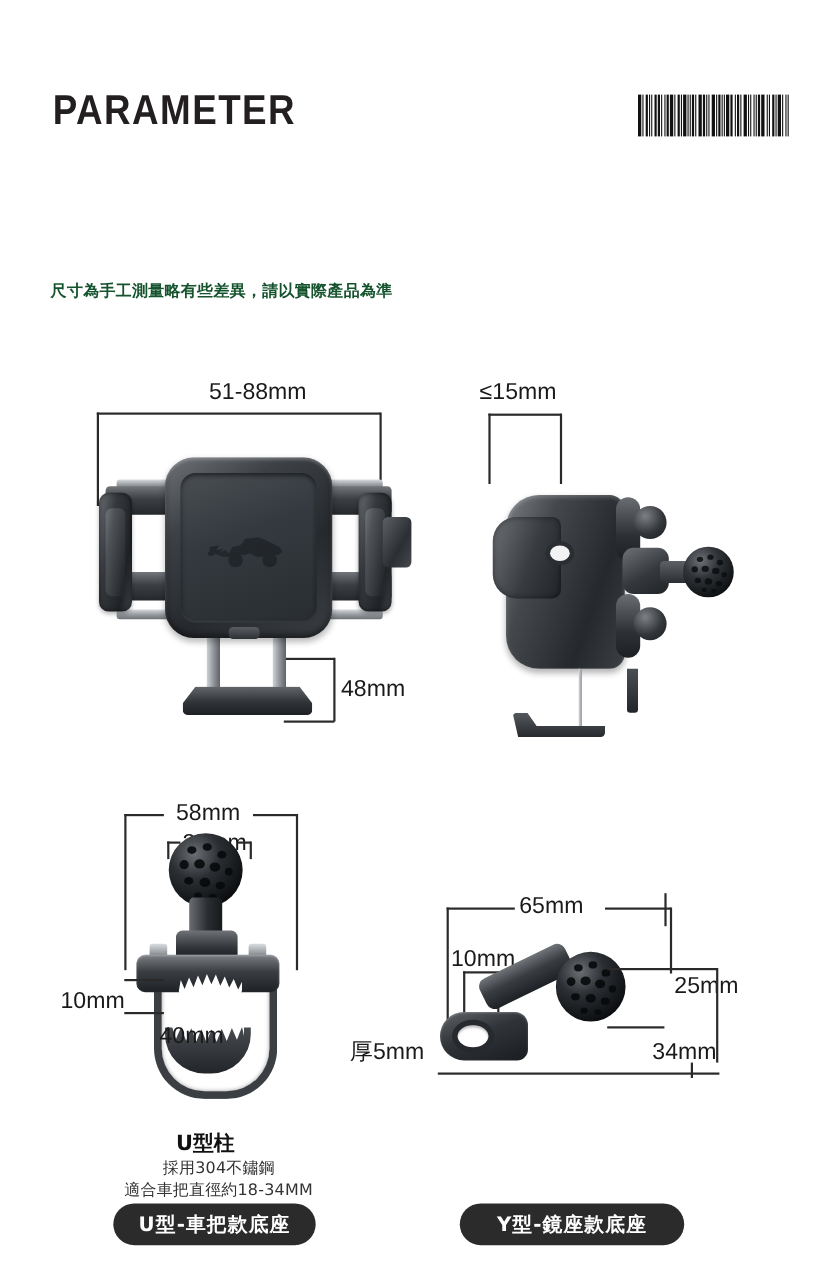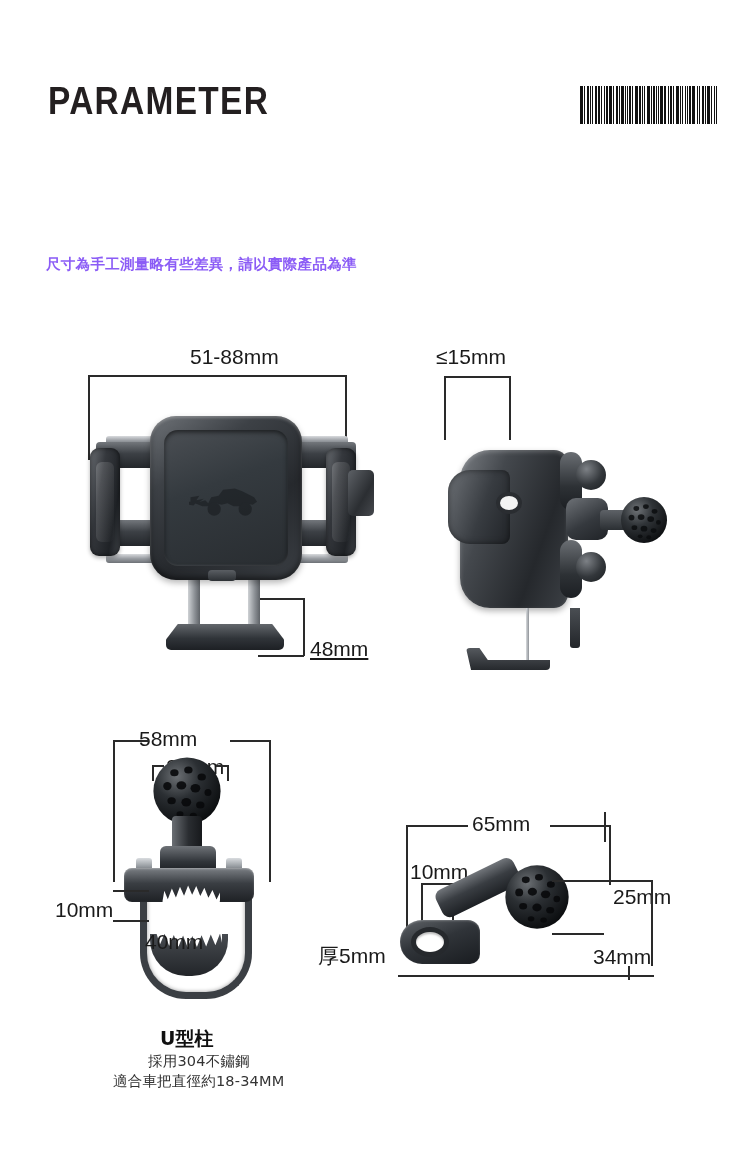--- a/index.html
+++ b/index.html
@@ -60,21 +60,21 @@
     color: #000;
     line-height: 1.05;
     font-family: "DejaVu Sans", "Liberation Sans", sans-serif;
   }
   .subtitle-cn {
     position: absolute;
     left: 46px;
     top: 255px;
     font-size: 14.5px;
     font-weight: 700;
-    color: #8b5cf6;
+    color: #14532d;
     letter-spacing: 0.3px;
     font-family: "DejaVu Sans", "Liberation Sans", sans-serif;
   }
 
   
   .dim {
     position: absolute;
     font-size: 21px;
     color: #1a1a1a;
     white-space: nowrap;
@@ -538,21 +538,21 @@
 
     <div class="ph-nub"></div>
     <div class="ph-leg l1"></div>
     <div class="ph-leg l2"></div>
     <div class="ph-foot"></div>
   </div>
 
   <div class="rule v" style="left:303px; top:598px; height:58px;"></div>
   <div class="rule h" style="left:258px; top:598px; width:46px;"></div>
   <div class="rule h" style="left:258px; top:655px; width:46px;"></div>
-  <div class="dim" style="left:310px; top:637px;text-decoration:underline;">48mm</div>
+  <div class="dim" style="left:310px; top:615px;">48mm</div>
 
   <div class="dim" style="left:436px; top:345px;">≤15mm</div>
   <div class="rule h" style="left:444px; top:376px; width:66px;"></div>
   <div class="rule v" style="left:444px; top:376px; height:64px;"></div>
   <div class="rule v" style="left:509px; top:376px; height:64px;"></div>
 
   <div class="figure holder-side">
     <div class="sv-shell"></div>
     <div class="sv-clip"></div>
     <div class="sv-hole"></div>
@@ -586,21 +586,21 @@
           <ellipse cx="42" cy="84" rx="5" ry="4"></ellipse>
             <ellipse cx="60" cy="86" rx="5" ry="4"></ellipse>
         </g>
       </svg>
     </div>
     <div class="sv-tab"></div>
     <div class="sv-rod"></div>
     <div class="sv-hook"></div>
   </div>
 
-  <div class="dim" style="left:139px; top:727px;">58mm</div>
+  <div class="dim" style="left:160px; top:727px;">58mm</div>
   <div class="rule h" style="left:113px; top:740px; width:36px;"></div>
   <div class="rule h" style="left:230px; top:740px; width:40px;"></div>
   <div class="rule v" style="left:113px; top:740px; height:142px;"></div>
   <div class="rule v" style="left:269px; top:740px; height:142px;"></div>
 
   <div class="dim" style="left:166px; top:755px;">25mm</div>
   <div class="rule v" style="left:152px; top:765px; height:16px;"></div>
   <div class="rule v" style="left:227px; top:765px; height:16px;"></div>
   <div class="rule h" style="left:152px; top:765px; width:12px;"></div>
   <div class="rule h" style="left:216px; top:765px; width:12px;"></div>
@@ -643,20 +643,21 @@
 
   <div class="dim" style="left:55px; top:898px;">10mm</div>
   <div class="rule h" style="left:113px; top:890px; width:36px;"></div>
   <div class="rule h" style="left:113px; top:920px; width:36px;"></div>
 
   <div class="dim" style="left:145px; top:930px;">40mm</div>
 
   <div class="cap-title" style="left:160px; top:1026px;">U型柱</div>
   <div class="cap-line" style="left:148px; top:1052px;">採用304不鏽鋼</div>
   <div class="cap-line" style="left:113px; top:1072px;">適合車把直徑約18-34MM</div>
+  <div class="pill" style="left:103px; top:1094px; width:184px;">U型-車把款底座</div>
 
   <div class="dim" style="left:472px; top:812px;">65mm</div>
   <div class="rule h" style="left:406px; top:825px; width:62px;"></div>
   <div class="rule h" style="left:550px; top:825px; width:60px;"></div>
   <div class="rule v" style="left:406px; top:825px; height:130px;"></div>
   <div class="rule v" style="left:609px; top:825px; height:60px;"></div>
   <div class="rule v" style="left:604px; top:812px; height:30px;"></div>
 
   <div class="dim" style="left:410px; top:860px;">10mm</div>
   <div class="rule h" style="left:421px; top:883px; width:32px;"></div>
@@ -699,14 +700,15 @@
   <div class="rule h" style="left:552px; top:880px; width:100px;"></div>
   <div class="rule h" style="left:552px; top:933px; width:52px;"></div>
   <div class="rule v" style="left:651px; top:880px; height:86px;"></div>
 
   <div class="dim" style="left:593px; top:945px;">34mm</div>
   <div class="rule h" style="left:398px; top:975px; width:256px;"></div>
   <div class="rule v" style="left:628px; top:966px; height:14px;"></div>
 
   <div class="dim" style="left:318px; top:942px;">厚5mm</div>
 
+  <div class="pill" style="left:418px; top:1094px; width:204px;">Y型-鏡座款底座</div>
 
 </div>
 
 </body></html>

